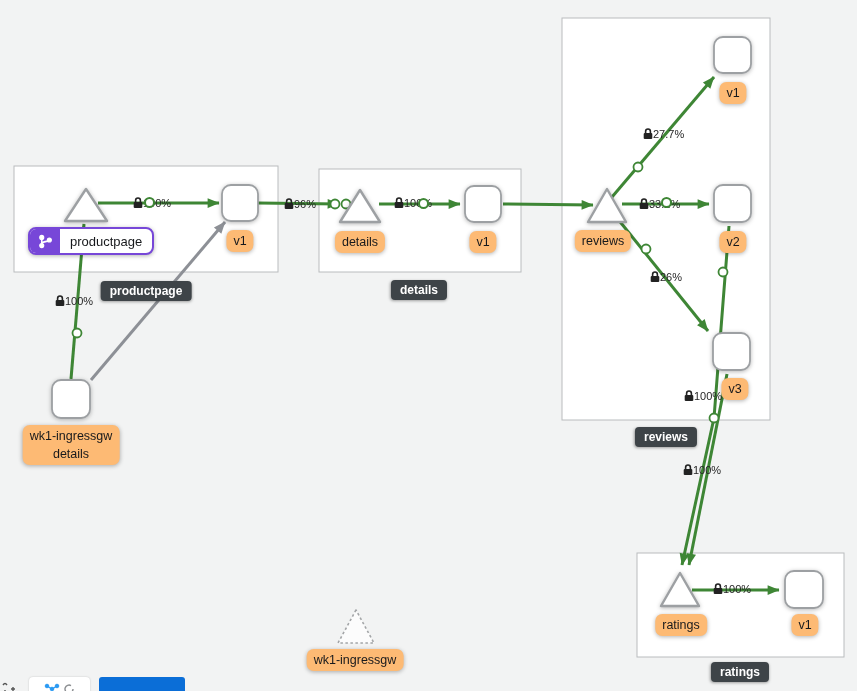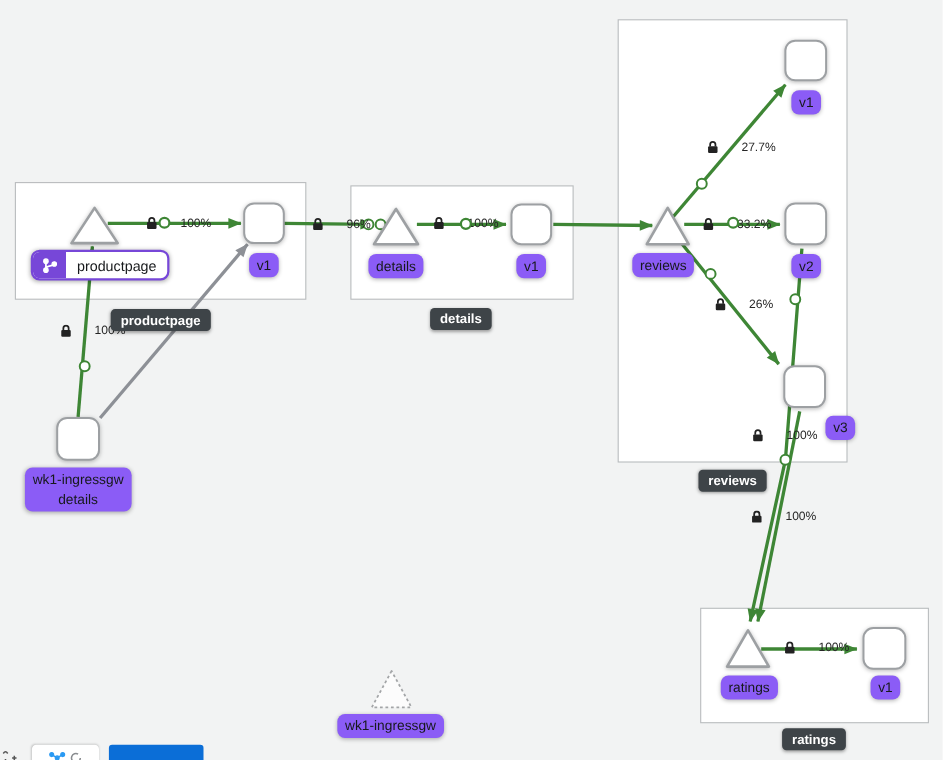--- a/index.html
+++ b/index.html
@@ -9,30 +9,30 @@
   }
   .stage svg.canvas{position:absolute;left:0;top:0;}
   .grp{fill:#ffffff;stroke:#b9bcbe;stroke-width:1;}
   .edge{stroke:#3e8635;stroke-width:3;fill:none;stroke-linejoin:round;}
   .edge-idle{stroke:#8d9096;stroke-width:3;fill:none;}
   .node-tri{fill:#ffffff;stroke:#9da0a3;stroke-width:2.4;stroke-linejoin:round;filter:drop-shadow(0 1px 2px rgba(0,0,0,.28));}
   .node-tri-dash{fill:#fcfcfc;stroke:#a3a5a7;stroke-width:1.6;stroke-dasharray:2.5 2.5;stroke-linejoin:round;}
   .node-sq{fill:#ffffff;stroke:#9da0a3;stroke-width:1.8;filter:drop-shadow(0 1px 2px rgba(0,0,0,.28));}
   .dot{fill:#ffffff;stroke:#3e8635;stroke-width:1.8;}
   .edge-label{
-    position:absolute;display:flex;align-items:center;gap:21px;
+    position:absolute;display:flex;align-items:center;gap:0;
     font-size:11px;color:#262626;white-space:nowrap;line-height:1;text-align:center;
   }
   .edge-label .lk{flex:0 0 auto;display:block;}
   .hdot{
     position:absolute;width:11px;height:11px;border-radius:50%;
     background:#fff;border:2px solid #3e8635;box-sizing:border-box;
   }
   .chip{
-    position:absolute;transform:translateX(-50%);background:#8b5cf6;border-radius:7px;
+    position:absolute;transform:translateX(-50%);background:#fdba74;border-radius:7px;
     padding:2px 7px;font-size:12.5px;color:#17191c;text-align:center;white-space:nowrap;
     box-shadow:0 1px 4px rgba(0,0,0,.3);line-height:1.45;
   }
   .gbadge{
     position:absolute;transform:translateX(-50%);background:#3e4448;color:#fff;
     font-weight:bold;font-size:12px;padding:4px 9px;border-radius:4px;white-space:nowrap;
     box-shadow:0 1px 3px rgba(0,0,0,.35);line-height:1;
   }
   .sel-pill{
     position:absolute;left:28px;top:227px;height:28px;display:flex;align-items:stretch;
@@ -174,21 +174,21 @@
   <span class="hdot" style="left:144px;top:197px;"></span>
   <span class="hdot" style="left:418px;top:198px;"></span>
   <span class="hdot" style="left:661px;top:197px;"></span>
 
   <div class="chip" style="left:240px;top:230px;">v1</div>
   <div class="chip" style="left:360px;top:231px;">details</div>
   <div class="chip" style="left:483px;top:231px;">v1</div>
   <div class="chip" style="left:603px;top:230px;">reviews</div>
   <div class="chip" style="left:733px;top:82px;">v1</div>
   <div class="chip" style="left:733px;top:231px;text-align:center;">v2</div>
-  <div class="chip" style="left:764px;top:378px;">v3</div>
+  <div class="chip" style="left:735px;top:378px;">v3</div>
   <div class="chip" style="left:681px;top:614px;">ratings</div>
   <div class="chip" style="left:805px;top:614px;">v1</div>
   <div class="chip" style="left:71px;top:425px;">
     <div>wk1-ingressgw</div>
     <div>details</div>
   </div>
   <div class="chip" style="left:355px;top:649px;">wk1-ingressgw</div>
 
   <div class="sel-pill">
     <span class="icon-seg">

